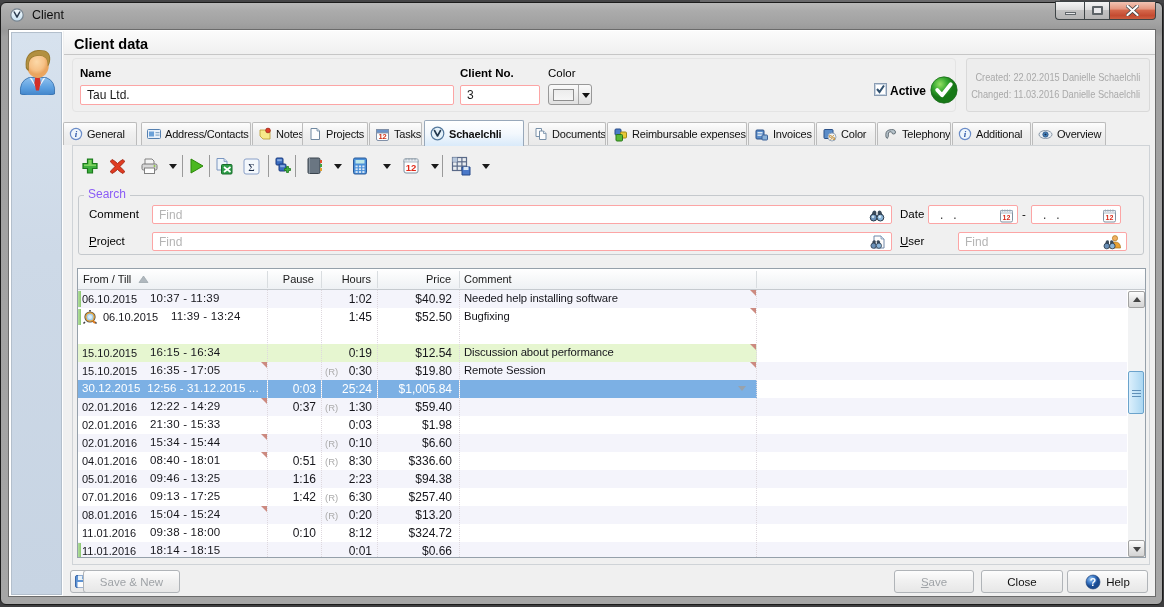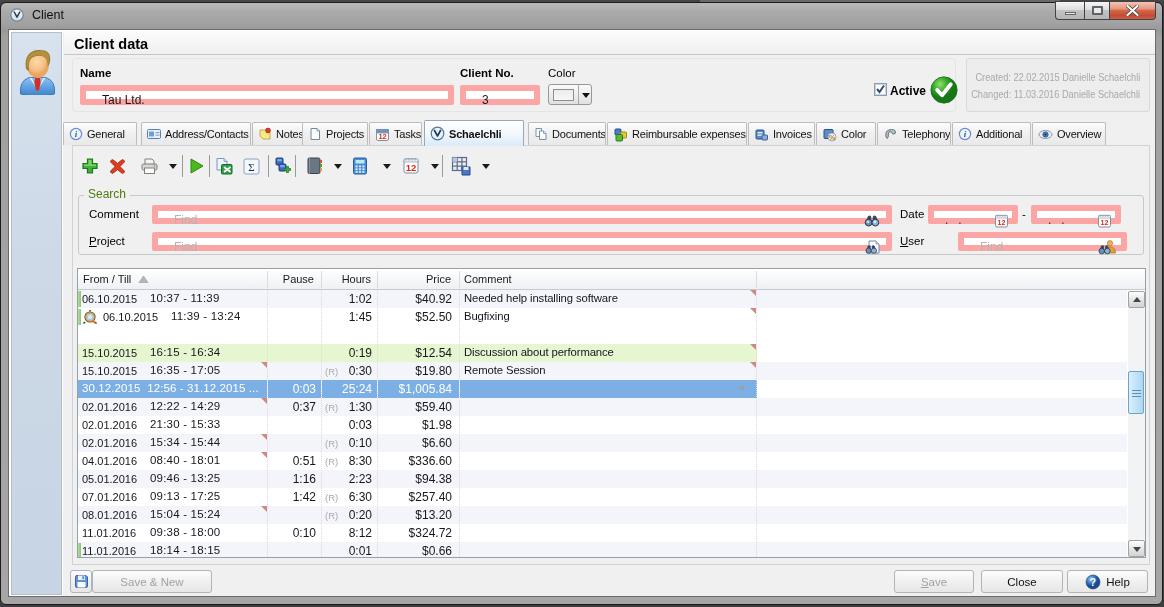--- a/index.html
+++ b/index.html
@@ -13,32 +13,32 @@
 #cframe{left:8px;top:29px;width:1148px;height:568px;background:#fff;border:1px solid #6b6b6b;}
 #sidebar{left:11px;top:32px;width:51px;height:563px;background:linear-gradient(180deg,#d7e2ee 0,#cdd9e7 40%,#c7d4e3 100%);border:1px solid #b3bfcc;}
 #main{left:63px;top:31px;width:1092px;height:565px;background:#f0f0f0;}
 #hdrband{left:64px;top:31px;width:1091px;height:24px;background:linear-gradient(180deg,#fbfbfb,#f0f0f0);border-bottom:1px solid #c6c6c6;}
 #hdrband span{position:absolute;left:10px;top:5px;font-size:14.5px;font-weight:bold;color:#000;}
 .panel1{left:72px;top:58px;width:884px;height:54px;border:1px solid #e4e4e4;border-radius:4px;}
 .cpanel{left:966px;top:58px;width:184px;height:54px;border:1px solid #d9d9d9;border-radius:3px;background:#ededed;}
 .cpanel div{position:absolute;right:9px;font-size:11px;color:#a9a9a9;white-space:nowrap;transform:scaleX(0.84);transform-origin:right center;}
 .lbl{font-size:11.5px;color:#000;white-space:nowrap;}
 .bold{font-weight:bold;}
-.inp{background:#fff;border:6px solid #fca5a5;border-radius:2px;font-size:12px;color:#1a1a1a;line-height:18px;padding-left:16px;white-space:nowrap;}
+.inp{background:#fff;border:1px solid #fca5a5;border-radius:2px;font-size:12px;color:#1a1a1a;line-height:18px;padding-left:6px;white-space:nowrap;}
 .ph{color:#b4b4b4;}
 
 .tab{top:122px;height:23px;background:linear-gradient(180deg,#fdfdfd,#f0f0f0 45%,#e9e9e9);border:1px solid #bcbcbc;border-bottom:none;border-radius:2px 2px 0 0;display:flex;align-items:center;font-size:11px;letter-spacing:-0.2px;color:#111;white-space:nowrap;overflow:hidden;}
 .tab svg{margin:0 4px 0 5px;flex:none;}
 .tabsel{top:120px;height:26px;background:linear-gradient(180deg,#ffffff 0,#f3f8fd 50%,#d9eafa 100%);border:1px solid #98a8ba;border-bottom:none;font-weight:bold;z-index:5;}
 #tabpanel{left:72px;top:145px;width:1078px;height:420px;border:1px solid #cfd3d7;background:#f0f0f0;}
 .sep{width:1px;height:22px;background:#9a9a9a;top:155px;}
 .caret{width:0;height:0;border-left:4px solid transparent;border-right:4px solid transparent;border-top:5px solid #1a1a1a;top:164px;}
 
 #sbox{left:78px;top:195px;width:1066px;height:60px;border:1px solid #c5c9cd;border-radius:3px;}
-#slabel{left:84px;top:187px;font-size:12px;color:#4d7c0f;background:#f0f0f0;padding:0 4px;}
+#slabel{left:84px;top:187px;font-size:12px;color:#8b5cf6;background:#f0f0f0;padding:0 4px;}
 
 #tbl{left:77px;top:268px;width:1069px;height:290px;border:1px solid #95a0aa;background:#fff;}
 #thead{left:78px;top:269px;width:1067px;height:21px;background:linear-gradient(180deg,#ffffff,#eef1f4);border-bottom:1px solid #c5cacf;}
 .hdiv{position:absolute;top:2px;width:1px;height:17px;background:#d9dde0;}
 .th{position:absolute;top:4px;font-size:11px;color:#1a1a1a;white-space:nowrap;}
 #rows{left:78px;top:290px;width:1049px;height:267px;overflow:hidden;background:#fff;}
 .row{position:absolute;left:0;width:1049px;height:18px;}
 .cells{position:absolute;left:0;top:0;width:679px;height:18px;}
 .ct{position:absolute;top:2px;font-size:12px;color:#16161c;white-space:nowrap;}
 .ftd{font-size:11px;}
@@ -571,21 +571,21 @@
 </div>
 
 <div class="ab btn" style="left:70px;top:570px;width:22px">
       <svg width="15" height="15" viewBox="0 0 15 15">
         <path d="M1.5 3 Q1.5 1.5 3 1.5 L12 1.5 L13.5 3 L13.5 12 Q13.5 13.5 12 13.5 L3 13.5 Q1.5 13.5 1.5 12Z" fill="#5e93d4" stroke="#3a67a8"></path>
         <rect x="4" y="1.5" width="7" height="4.5" fill="#e8f1f8"></rect>
         <rect x="8.2" y="2.2" width="2" height="3" fill="#5e93d4"></rect>
         <rect x="3.5" y="8" width="8" height="5.5" fill="#fdfdfd"></rect>
       </svg>
     </div>
-<div class="ab btn dis" style="left:92px;top:570px;width:120px">Save &amp; New</div>
+<div class="ab btn dis" style="left:83px;top:570px;width:97px">Save &amp; New</div>
 <div class="ab btn dis" style="left:894px;top:570px;width:80px">
       <span><u>S</u>ave</span>
     </div>
 <div class="ab btn" style="left:981px;top:570px;width:82px">Close</div>
 <div class="ab btn" style="left:1067px;top:570px;width:81px"><svg width="16" height="16" viewBox="0 0 16 16" style="margin-right:5px">
         <defs>
           <radialGradient id="hg" cx="35%" cy="30%">
             <stop offset="0" stop-color="#9cc8f0"></stop>
             <stop offset="60%" stop-color="#3a78c8"></stop>
             <stop offset="100%" stop-color="#1a4a90"></stop>

